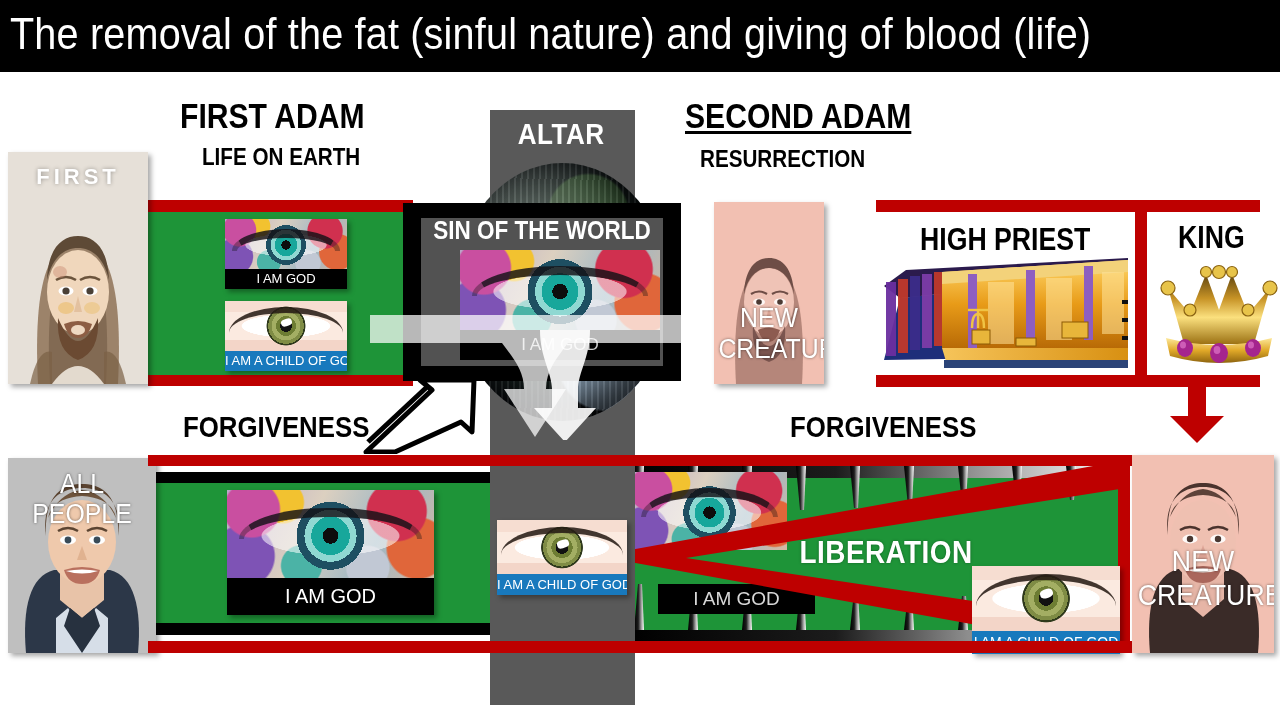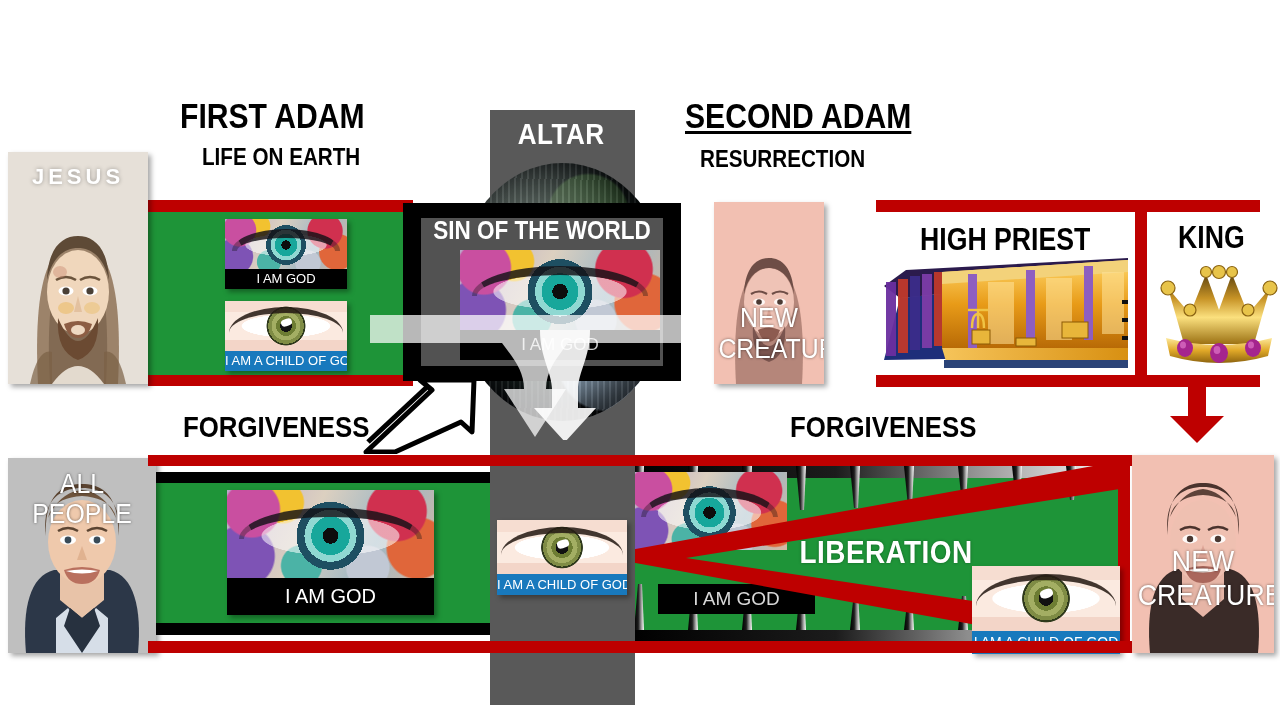--- a/index.html
+++ b/index.html
@@ -108,20 +108,23 @@
   .tab{position:absolute;overflow:hidden;}
 
   
   .crown{position:absolute;}
 </style>
 </head>
 <body>
 
 <div id="stage">
 
+  <div class="titlebar">
+    <div class="t">The removal of the fat (sinful nature) and giving of blood (life)</div>
+  </div>
 
   <div class="hd big" style="left:180px;top:96px;">FIRST ADAM</div>
   <div class="hd sub" style="left:202px;top:143px;">LIFE ON EARTH</div>
 
   <div class="hd big u" style="left:685px;top:96px;">SECOND ADAM</div>
   <div class="hd sub" style="left:700px;top:145px;">RESURRECTION</div>
 
   <div class="hd big" style="left:183px;top:410px;font-size:30px;">FORGIVENESS</div>
   <div class="hd big" style="left:790px;top:410px;font-size:30px;">FORGIVENESS</div>
 
@@ -160,21 +163,21 @@
       <ellipse cx="70" cy="178" rx="7" ry="5" fill="#EFD9C2"></ellipse>
       <ellipse cx="52" cy="120" rx="7" ry="6" fill="#C98C74" opacity=".45"></ellipse>
       <ellipse cx="58" cy="156" rx="8" ry="6" fill="#E8B44E" opacity=".45"></ellipse>
       <ellipse cx="84" cy="156" rx="8" ry="6" fill="#E8B44E" opacity=".35"></ellipse>
       <path d="M22 232 Q30 196 44 200 L44 232 Z" fill="#7A6146" opacity=".7"></path>
       <path d="M118 232 Q110 196 96 200 L96 232 Z" fill="#7A6146" opacity=".7"></path>
       <path d="M44 232 Q70 196 96 232 Z" fill="#F4EDE4" opacity=".85"></path>
     </svg>
     <div style="position:absolute;left:0;top:12px;width:100%;text-align:center;color:#fff;
                 font-size:22px;letter-spacing:4px;font-weight:600;
-                text-shadow:0 0 4px rgba(0,0,0,.35);">JESUS</div>
+                text-shadow:0 0 4px rgba(0,0,0,.35);">FIRST</div>
   </div>
 
   <div class="altarcol" style="left:490px;top:110px;width:145px;height:595px;"></div>
   <div class="altarlabel" style="left:513px;top:118px;">ALTAR</div>
 
   <div class="globe" style="left:455px;top:163px;width:215px;height:258px;">
     <div class="stripes"></div>
   </div>
 
   <div class="abs" style="left:403px;top:203px;width:278px;height:178px;background:#000;"></div>

